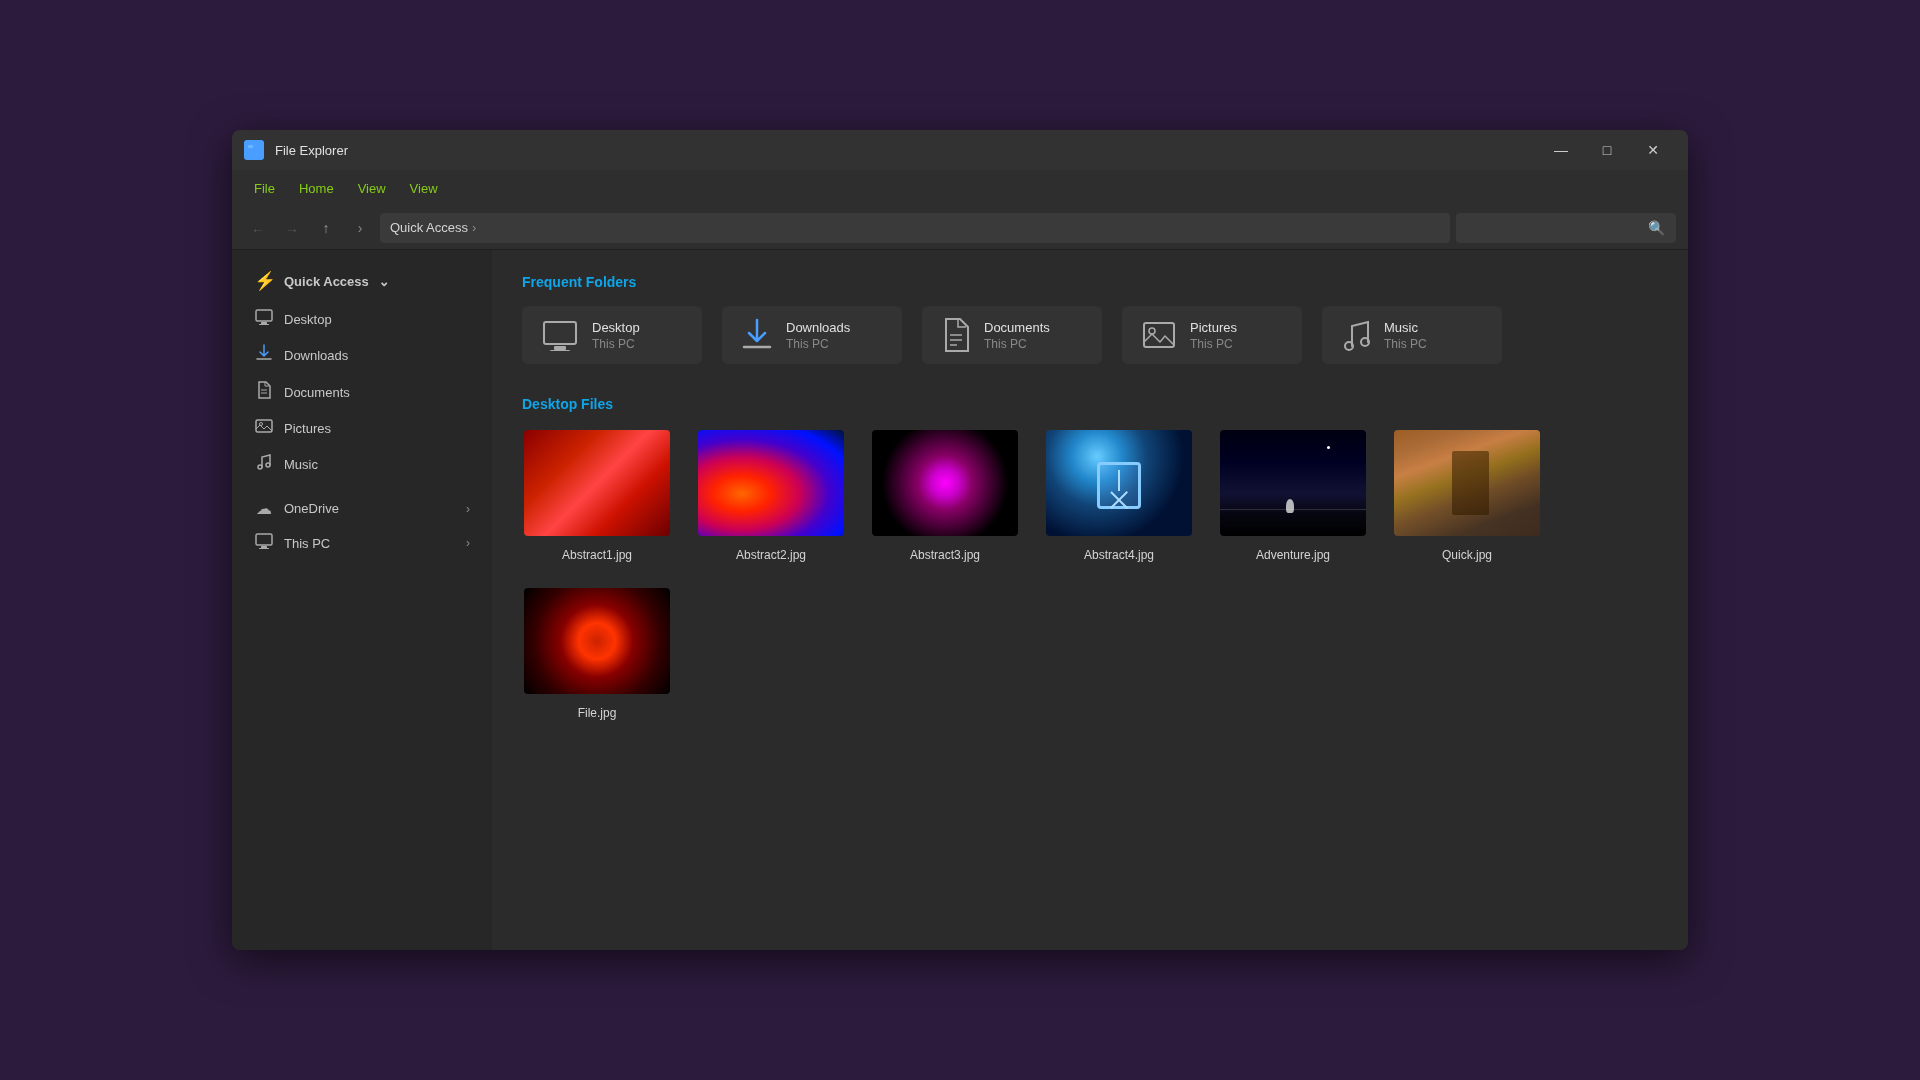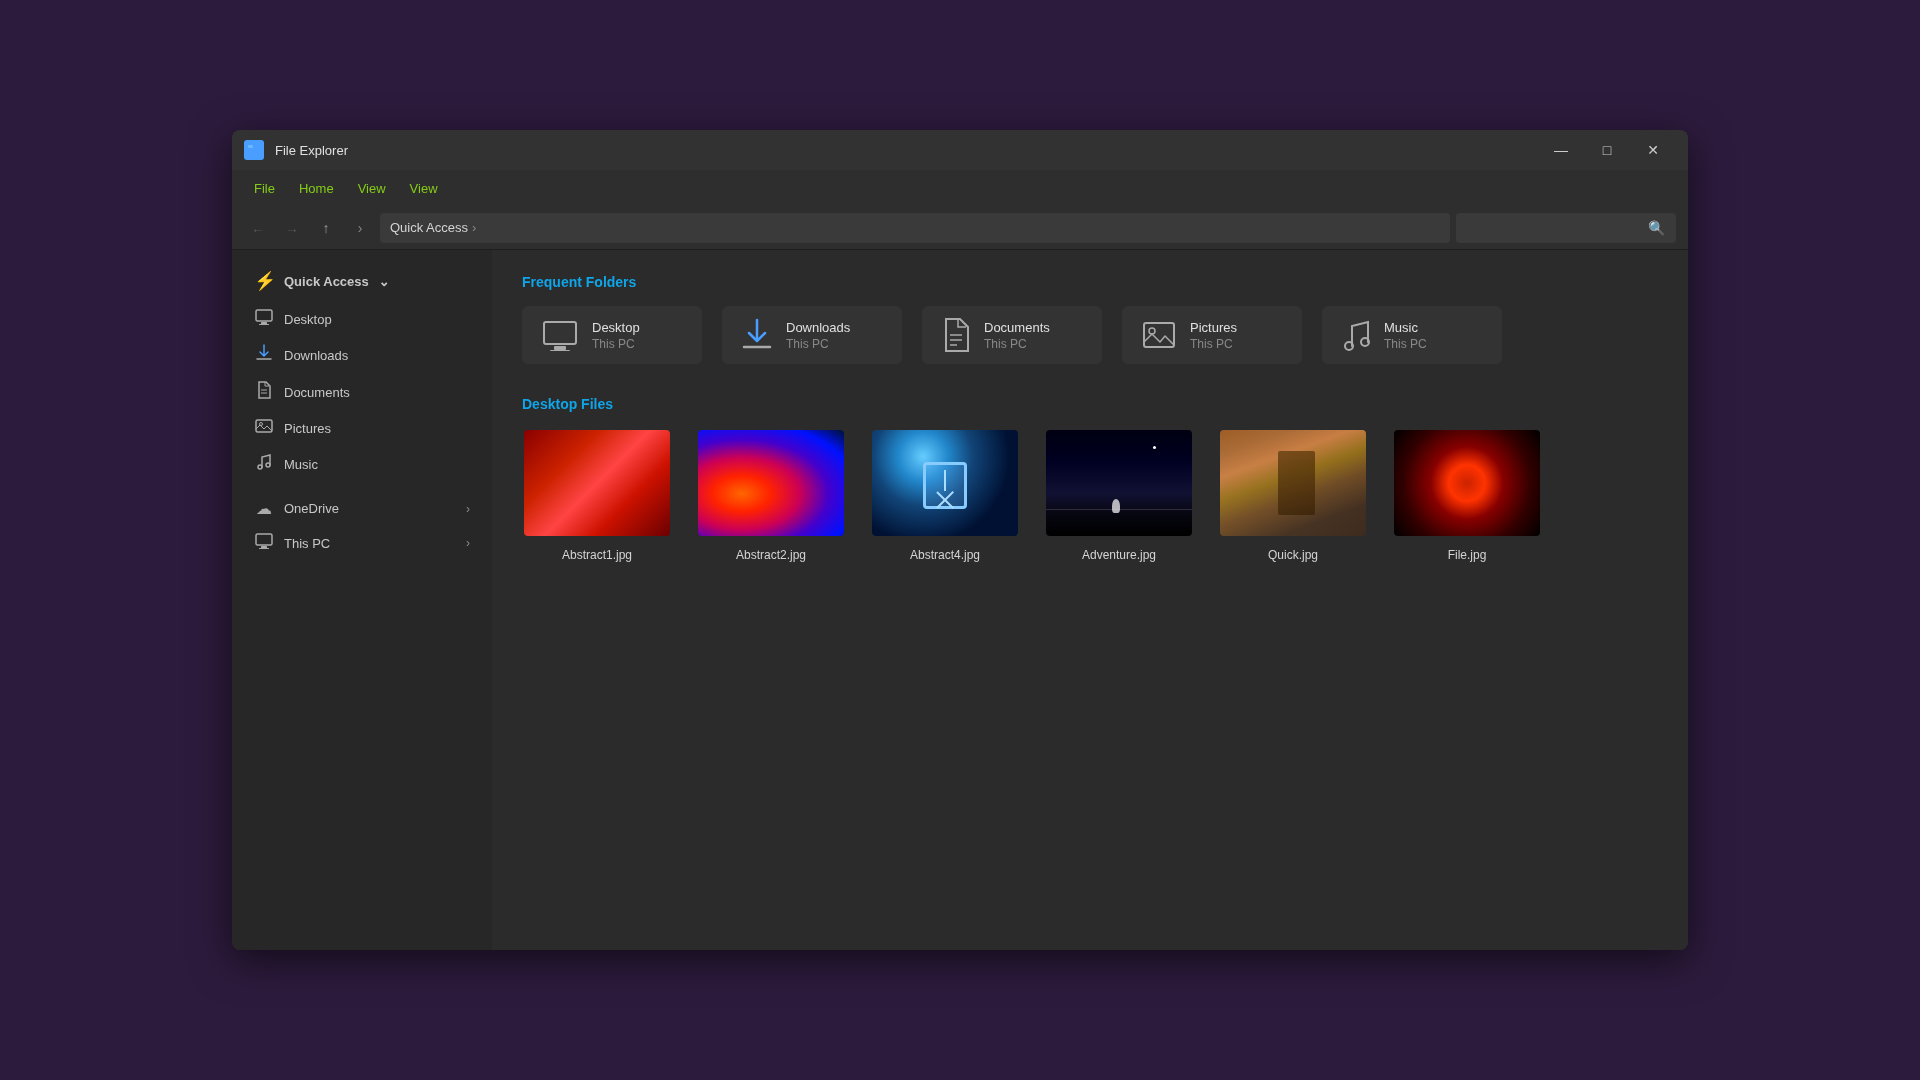--- a/index.html
+++ b/index.html
@@ -485,20 +485,26 @@
           <span class="file-name">Abstract1.jpg</span>
         </div>
         <div class="file-thumb">
           <div class="thumb-img">
             <div class="thumb-canvas thumb-abstract2"></div>
           </div>
           <span class="file-name">Abstract2.jpg</span>
         </div>
         <div class="file-thumb">
           <div class="thumb-img">
+            <div class="thumb-canvas thumb-abstract3"></div>
+          </div>
+          <span class="file-name">Abstract3.jpg</span>
+        </div>
+        <div class="file-thumb">
+          <div class="thumb-img">
             <div class="thumb-canvas thumb-abstract4" style="background: radial-gradient(circle at 35% 25%, #66ccff 0%, #2288cc 20%, #114477 40%, #001133 70%); position:relative;">
               <div style="position:absolute;top:30%;left:35%;width:30%;height:45%;border:3px solid #88ccff;border-radius:4px;background:rgba(100,180,255,0.2);">
                 <div style="position:absolute;top:5px;left:50%;transform:translateX(-50%);width:2px;height:50%;background:#aaddff;"></div>
                 <div style="position:absolute;bottom:5px;left:50%;transform:translateX(-50%) rotate(-45deg);width:60%;height:2px;background:#aaddff;"></div>
                 <div style="position:absolute;bottom:5px;left:50%;transform:translateX(-50%) rotate(45deg);width:60%;height:2px;background:#aaddff;"></div>
               </div>
             </div>
           </div>
           <span class="file-name">Abstract4.jpg</span>
         </div>

